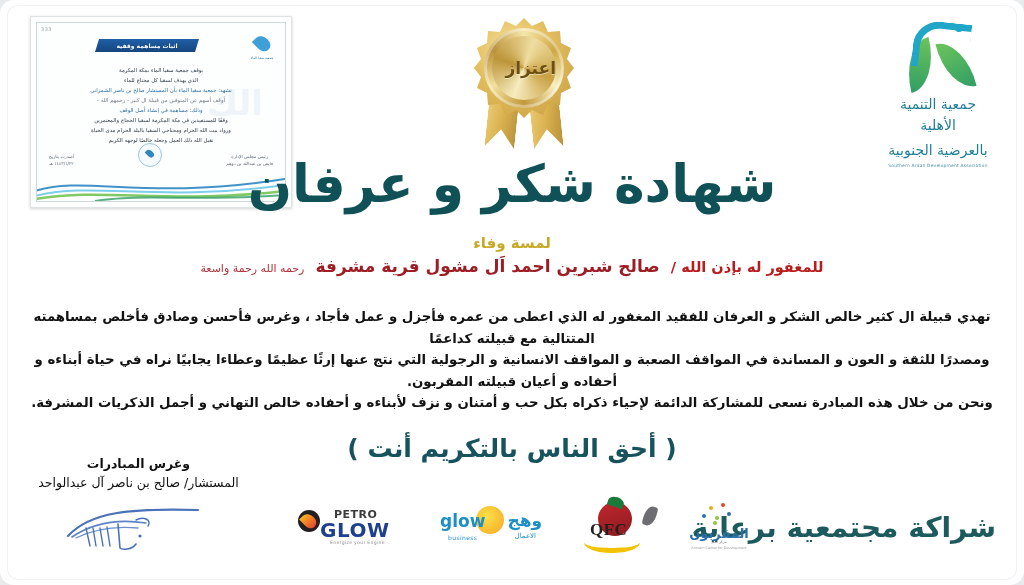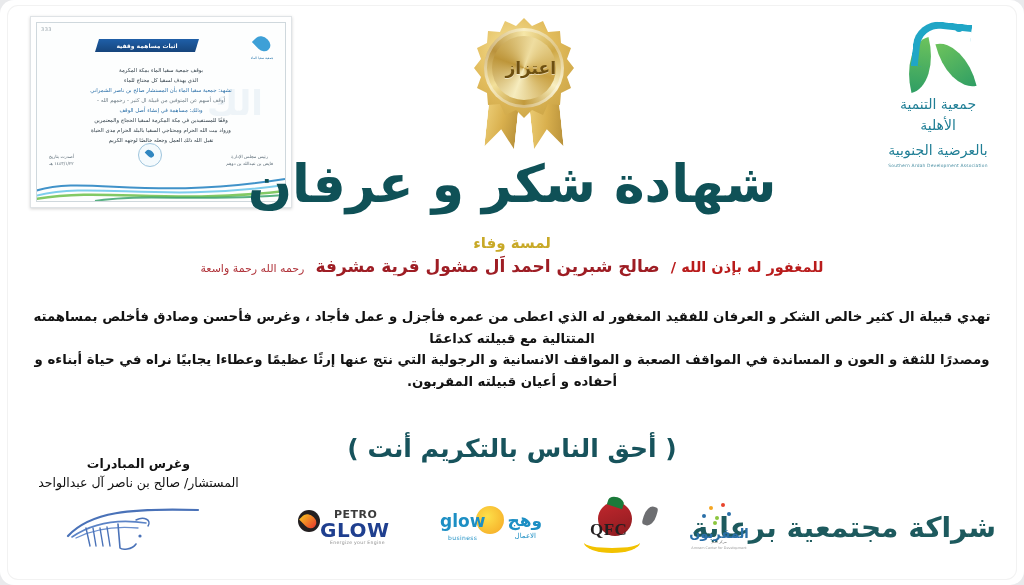--- a/index.html
+++ b/index.html
@@ -353,20 +353,21 @@
 
     <div class="nameline">
       <span class="lead">للمغفور له بإذن الله /</span>
       <span class="nm">صالح شبرين احمد اَل مشول قرية مشرفة</span>
       <span class="tail">رحمه الله رحمة واسعة</span>
     </div>
 
     <div class="body-text">
       <div>تهدي قبيلة ال كثير خالص الشكر و العرفان للفقيد المغفور له الذي اعطى من عمره فأجزل و عمل فأجاد ، وغرس فأحسن وصادق فأخلص بمساهمته المتتالية مع قبيلته كداعمًا</div>
       <div>ومصدرًا للثقة و العون و المساندة في المواقف الصعبة و المواقف الانسانية و الرجولية التي نتج عنها إرثًا عظيمًا وعطاءا يجابيًا نراه في حياة أبناءه و أحفاده و أعيان قبيلته المقربون.</div>
+      <div>ونحن من خلال هذه المبادرة نسعى للمشاركة الدائمة لإحياء ذكراه بكل حب و أمتنان و نزف لأبناءه و أحفاده خالص التهاني و أجمل الذكريات المشرفة.</div>
     </div>
 
     <div class="quote">( أحق الناس بالتكريم أنت )</div>
 
     <div class="sig-block">
       <div class="role">وغرس المبادرات</div>
       <div class="person">المستشار/ صالح بن ناصر آل عبدالواحد</div>
     </div>
     <svg class="sig-mark" viewBox="0 0 150 46">
       <path d="M8,30 C30,6 70,2 138,4" stroke="#4a72b8" stroke-width="2.2" fill="none" stroke-linecap="round"></path>

